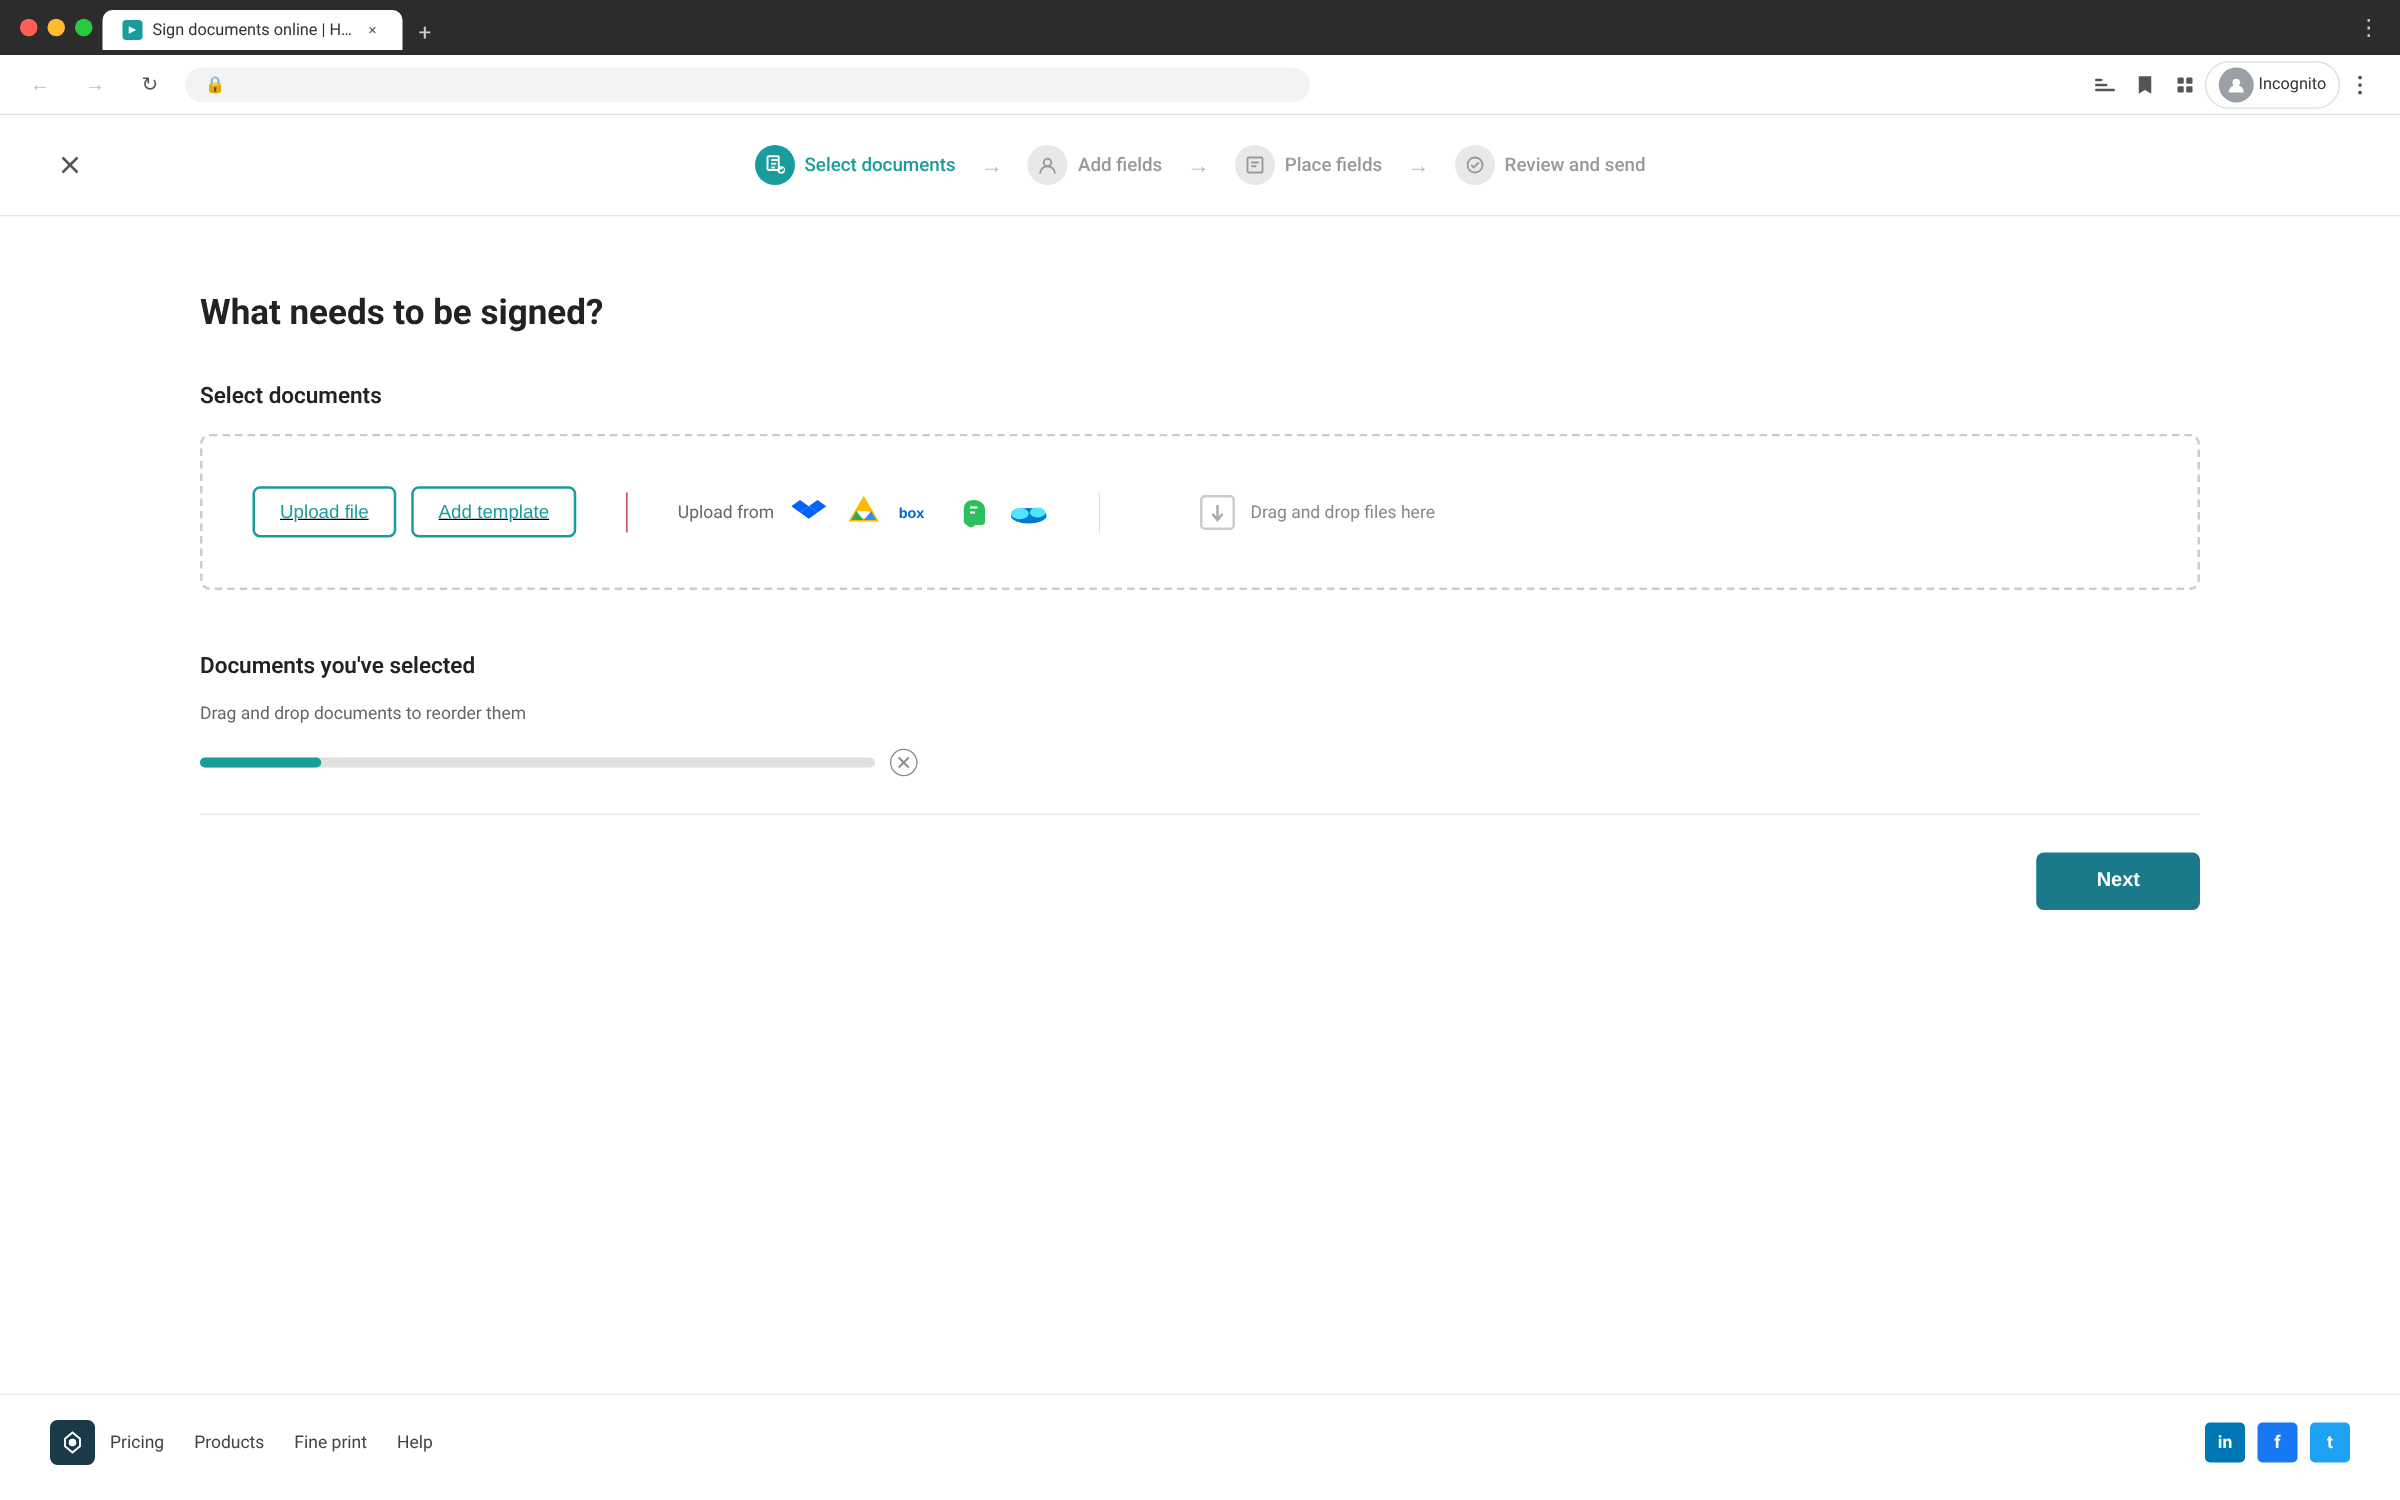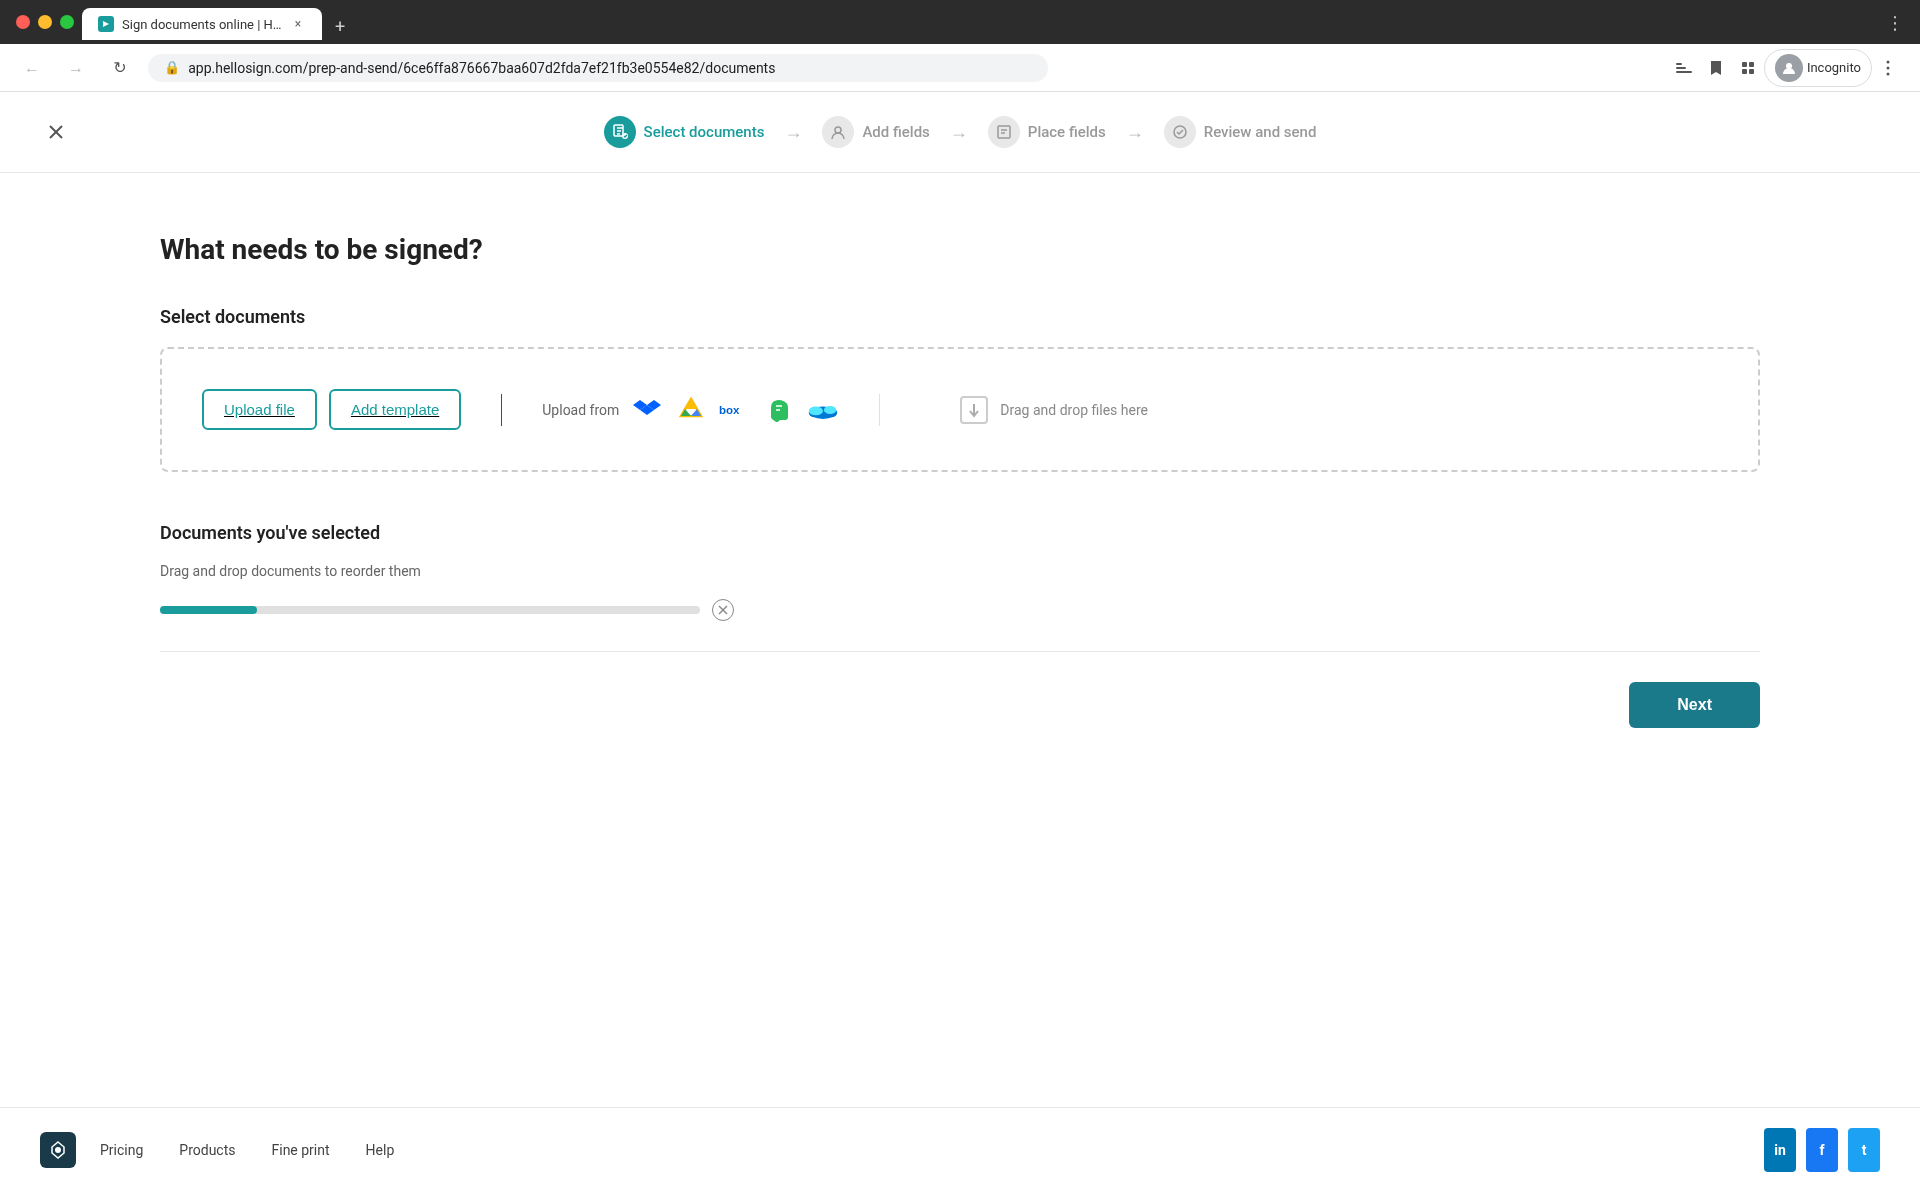--- a/index.html
+++ b/index.html
@@ -76,24 +76,24 @@
     
     .section-divider { border: none; border-top: 1px solid #e8e8e8; margin: 30px 0; }
 
     
     .next-btn-row { display: flex; justify-content: flex-end; margin-top: 20px; }
     .btn-primary { background: #1a7a8a; color: #fff; border: none; padding: 14px 48px; border-radius: 6px; font-size: 16px; font-weight: 600; cursor: pointer; }
 
     
     .footer { display: flex; align-items: center; padding: 20px 40px; border-top: 1px solid #e8e8e8; margin-top: auto; }
     .footer-logo { width: 36px; height: 36px; background: #1a3a4a; border-radius: 6px; display: flex; align-items: center; justify-content: center; }
-    .footer-links { display: flex; gap: 36px; margin-left: 24px; }
+    .footer-links { display: flex; gap: 24px; margin-left: 12px; }
     .footer-link { font-size: 14px; color: #444; text-decoration: none; cursor: pointer; }
     .social-links { display: flex; gap: 10px; margin-left: auto; }
-    .social-btn { width: 32px; height: 44px; border-radius: 4px; display: flex; align-items: center; justify-content: center; color: #fff; font-size: 14px; font-weight: 700; cursor: pointer; }
+    .social-btn { width: 32px; height: 32px; border-radius: 4px; display: flex; align-items: center; justify-content: center; color: #fff; font-size: 14px; font-weight: 700; cursor: pointer; }
     .social-linkedin { background: #0077b5; }
     .social-facebook { background: #1877f2; }
     .social-twitter { background: #1da1f2; }
 
     
     .dropbox-icon { color: #0061ff; }
     .gdrive-icon { color: #34a853; }
     .box-icon { color: #0061d5; }
     .evernote-icon { color: #2dbe60; }
     .onedrive-icon { color: #0078d4; }
@@ -126,21 +126,20 @@
     </div>
     <div class="tab-right-controls">⋮</div>
   </div>
 
   <div class="address-bar">
     <div class="nav-btn disabled">←</div>
     <div class="nav-btn disabled">→</div>
     <div class="nav-btn">↻</div>
     <div class="address-input">
       <span class="lock-icon">🔒</span>
-      <span class="address-text">app.hellosign.com/prep-and-send/6ce6ffa876667baa607d2fda7ef21fb3e0554e82/documents</span>
     </div>
     <div class="browser-actions">
       <div class="browser-action-btn">
         <svg width="20" height="20" viewBox="0 0 20 20" fill="#555">
             <rect x="2" y="13" width="16" height="2" rx="1"></rect>
             <rect x="2" y="9" width="10" height="2" rx="1"></rect>
             <rect x="2" y="5" width="6" height="2" rx="1"></rect>
           </svg>
       </div>
       <div class="browser-action-btn">

